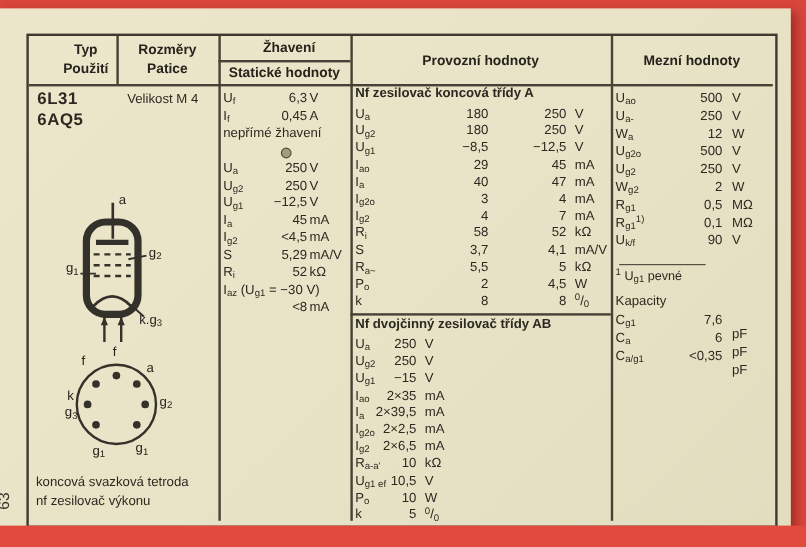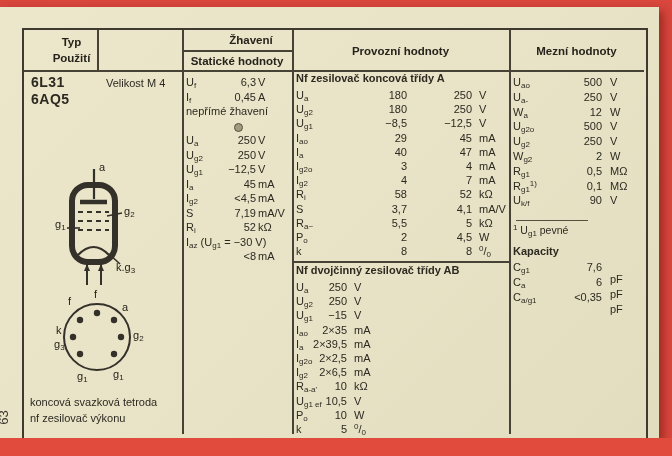--- a/index.html
+++ b/index.html
@@ -45,21 +45,21 @@
   .c4a .v2{position:absolute;right:33px;top:0}
   .c4a .unit{position:absolute;left:183px;top:0}
   .c4b .val{position:absolute;right:158px;top:0}
   .c4b .unit{position:absolute;left:58px;top:0}
   
   .c5{left:489px;top:46px;width:129px}
   .c5 .trow{height:14.8px}
   .c5 .val{position:absolute;right:40px;top:0}
   .c5 .unit{position:absolute;left:97px;top:0}
   .fnote{position:absolute;left:489px;top:194px;font-size:10.5px}
-  .captitle{position:absolute;left:489px;top:215px;font-weight:bold;font-size:11px}
+  .captitle{position:absolute;left:489px;top:215px;font-weight:normal;font-size:11px}
   .caps{left:489px;top:231px;width:129px}
   .caps .trow{height:14.8px}
   .caps .val{position:absolute;right:40px;top:0}
   .caps .unit{position:absolute;left:97px;top:12px}
   .stroke{stroke:#34302a;fill:none}
 </style>
 </head>
 <body>
 
 <div class="scene">
@@ -74,21 +74,25 @@
       <div class="vline" style="left:158px;top:0;height:404px"></div>
       <div class="vline" style="left:268px;top:0;height:404px"></div>
       <div class="vline" style="left:485px;top:0;height:404px"></div>
       <div class="hline" style="top:231px;left:268px;width:217px"></div>
       <div class="hline thin" style="top:190px;left:492px;width:72px"></div>
 
       <div class="hcell" style="left:0;top:4px;width:95px">
         <div>Typ</div>
         <div>Použití</div>
       </div>
-      <div class="hcell" style="left:172px;top:2px;width:110px">
+      <div class="hcell" style="left:73px;top:4px;width:85px">
+        <div>Rozměry</div>
+        <div>Patice</div>
+      </div>
+      <div class="hcell" style="left:162px;top:2px;width:110px">
         <div>Žhavení</div>
       </div>
       <div class="hcell" style="left:158px;top:23px;width:110px">
         <div>Statické hodnoty</div>
       </div>
       <div class="hcell" style="left:268px;top:13px;width:217px">Provozní hodnoty</div>
       <div class="hcell" style="left:485px;top:13px;width:135px">Mezní hodnoty</div>
 
       <div class="typecell">
         <div>6L31</div>
@@ -178,21 +182,21 @@
             <span class="val">45</span>
             <span class="unit">mA</span>
           </div>
           <div class="trow">
             <span class="lbl">I<sub>g2</sub></span>
             <span class="val">&lt;4,5</span>
             <span class="unit">mA</span>
           </div>
           <div class="trow">
             <span class="lbl">S</span>
-            <span class="val">7,19</span>
+            <span class="val">5,29</span>
             <span class="unit">mA/V</span>
           </div>
           <div class="trow">
             <span class="lbl">R<sub>i</sub></span>
             <span class="val">52</span>
             <span class="unit">kΩ</span>
           </div>
           <div class="trow">
             <span class="lbl">I<sub>az</sub> (U<sub>g1</sub> = −30 V)</span>
           </div>

